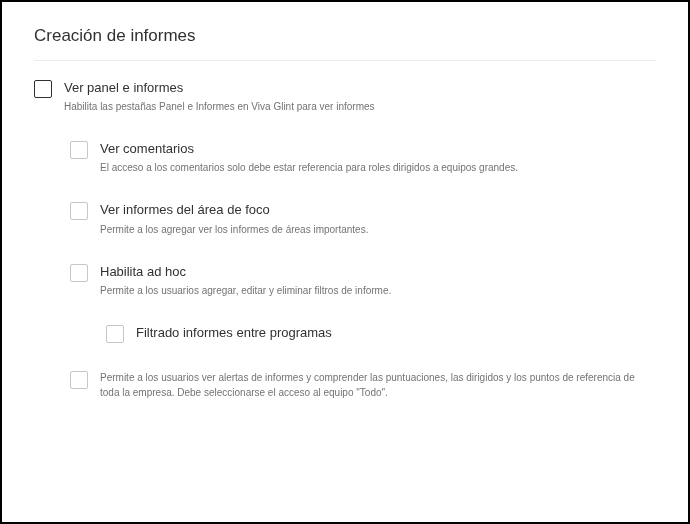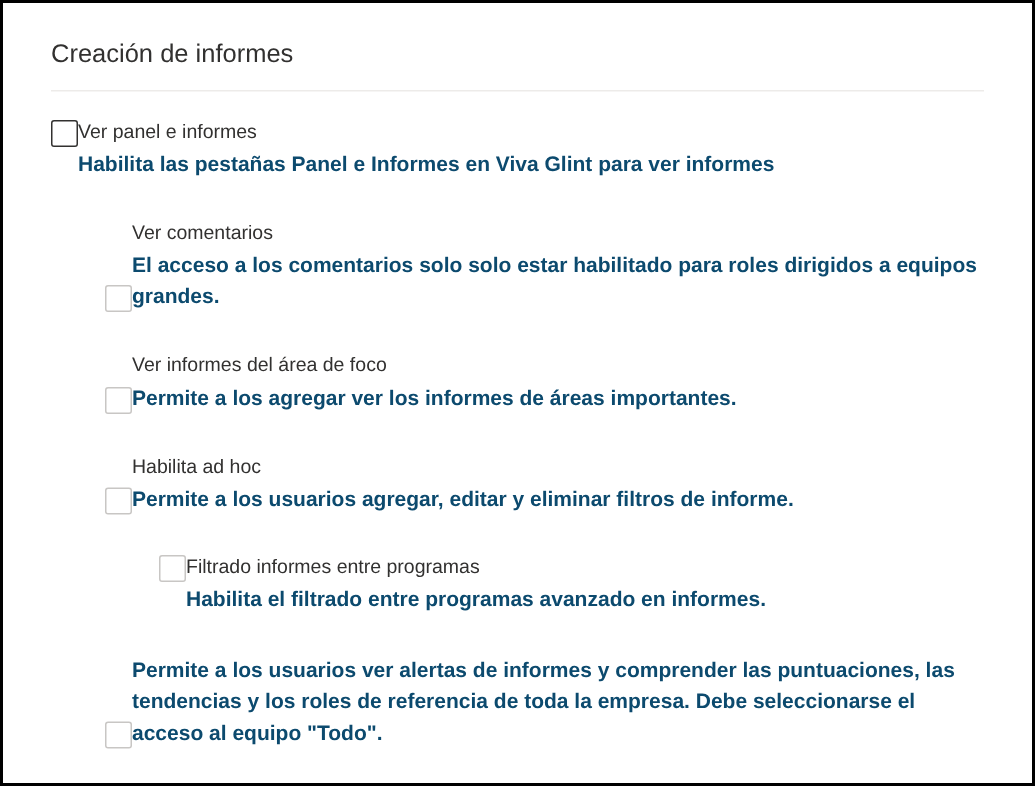--- a/index.html
+++ b/index.html
@@ -23,26 +23,25 @@
       margin-bottom: 14px;
     }
     .divider {
       border: none;
       border-top: 1px solid #edebe9;
       margin-bottom: 18px;
     }
     .option {
       display: flex;
       align-items: flex-start;
-      gap: 0;
+      gap: 12px;
       margin-bottom: 26px;
     }
     .option.indent-1 {
       margin-left: 36px;
-      align-items: flex-end;
     }
     .option.indent-2 {
       margin-left: 72px;
     }
     .checkbox {
       flex-shrink: 0;
       width: 18px;
       height: 18px;
       border: 1.5px solid #323130;
       border-radius: 2px;
@@ -57,45 +56,44 @@
     .option-text {
       flex: 1;
     }
     .option-label {
       font-size: 13px;
       color: #323130;
       line-height: 1.4;
       margin-bottom: 2px;
     }
     .option-desc {
-      font-size: 14px;
-      color: #0c4a6e;
+      font-size: 10px;
+      color: #737373;
       line-height: 1.5;
-      font-weight: bold;
     }
   </style>
 </head>
 <body>
 
 <h2 class="section-title">Creación de informes</h2>
 <hr class="divider">
 
 <div class="option">
   <div class="checkbox"></div>
   <div class="option-text">
     <div class="option-label">Ver panel e informes</div>
     <div class="option-desc">Habilita las pestañas Panel e Informes en Viva Glint para ver informes</div>
   </div>
 </div>
 
 <div class="option indent-1">
   <div class="checkbox disabled"></div>
   <div class="option-text">
     <div class="option-label">Ver comentarios</div>
-    <div class="option-desc">El acceso a los comentarios solo solo estar habilitado para roles dirigidos a equipos grandes.</div>
+    <div class="option-desc">El acceso a los comentarios solo debe estar referencia para roles dirigidos a equipos grandes.</div>
   </div>
 </div>
 
 <div class="option indent-1">
   <div class="checkbox disabled"></div>
   <div class="option-text">
     <div class="option-label">Ver informes del área de foco</div>
     <div class="option-desc">Permite a los agregar ver los informes de áreas importantes.</div>
   </div>
 </div>
@@ -105,22 +103,21 @@
   <div class="option-text">
     <div class="option-label">Habilita ad hoc</div>
     <div class="option-desc">Permite a los usuarios agregar, editar y eliminar filtros de informe.</div>
   </div>
 </div>
 
 <div class="option indent-2">
   <div class="checkbox disabled"></div>
   <div class="option-text">
     <div class="option-label">Filtrado informes entre programas</div>
-    <div class="option-desc">Habilita el filtrado entre programas avanzado en informes.</div>
   </div>
 </div>
 
 <div class="option indent-1">
   <div class="checkbox disabled"></div>
   <div class="option-text">
-    <div class="option-desc">Permite a los usuarios ver alertas de informes y comprender las puntuaciones, las tendencias y los roles de referencia de toda la empresa. Debe seleccionarse el acceso al equipo "Todo".</div>
+    <div class="option-desc">Permite a los usuarios ver alertas de informes y comprender las puntuaciones, las dirigidos y los puntos de referencia de toda la empresa. Debe seleccionarse el acceso al equipo "Todo".</div>
   </div>
 </div>
 
 </body></html>

